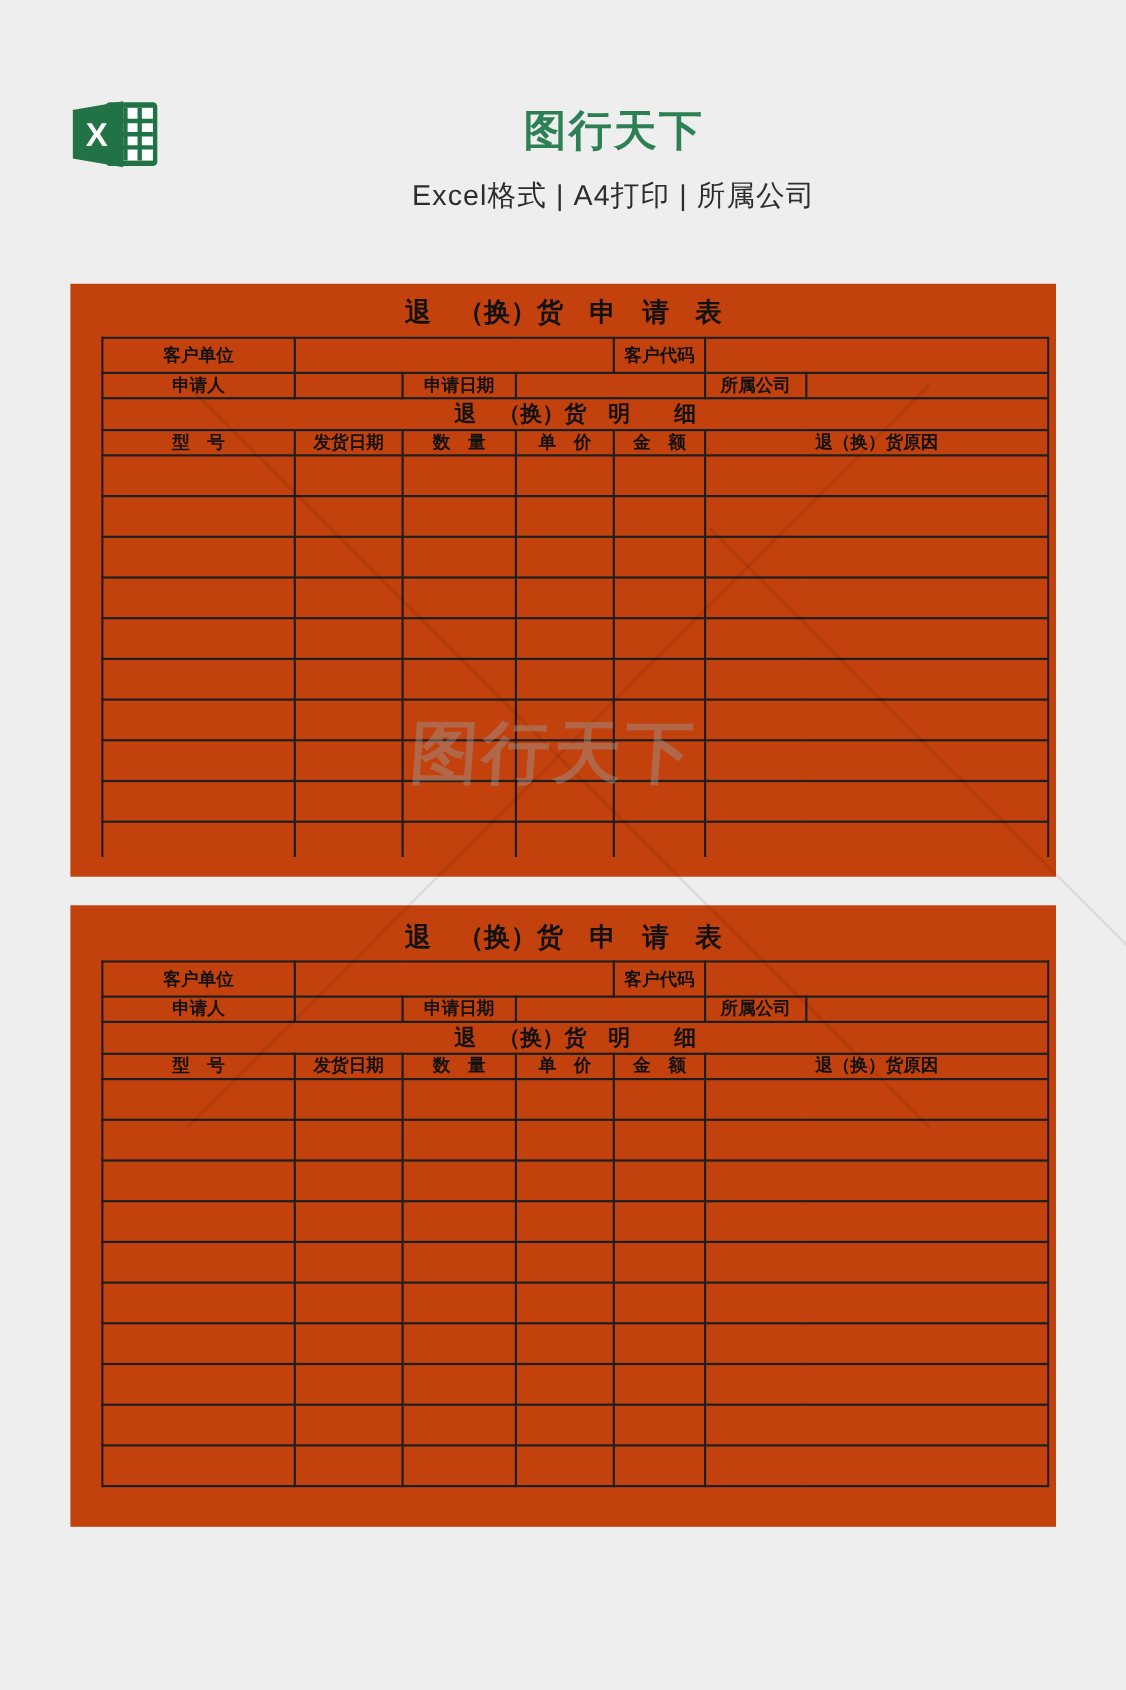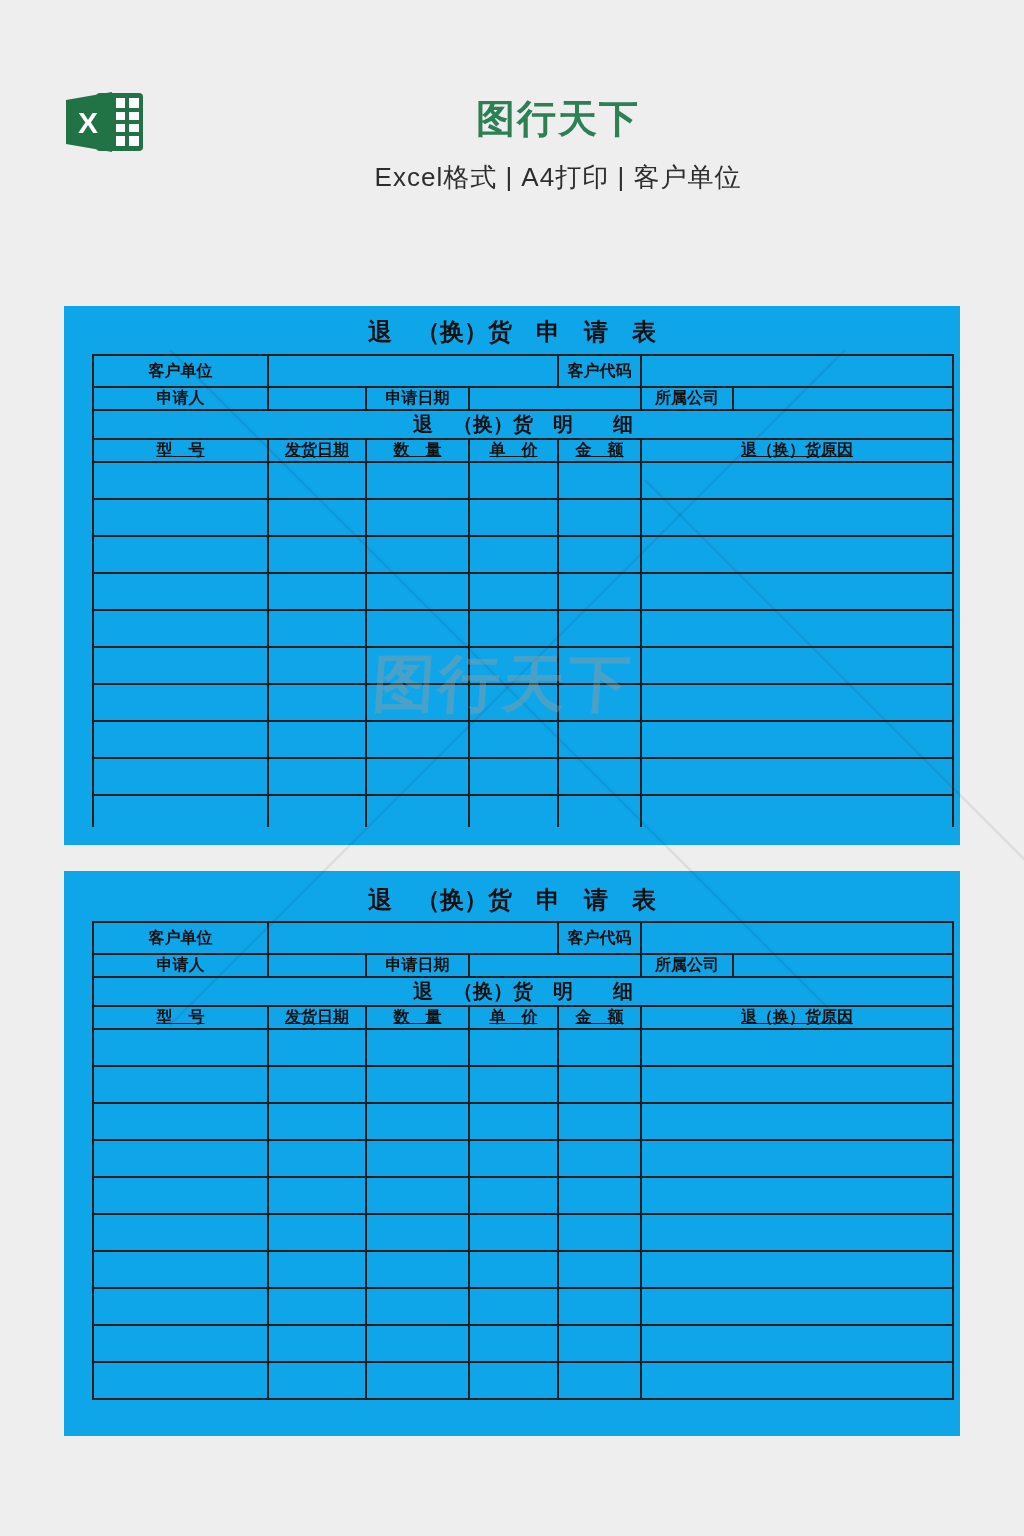--- a/index.html
+++ b/index.html
@@ -13,57 +13,57 @@
   .xl-icon{position:absolute;left:66px;top:90px;width:80px;height:64px;}
 
   
   .wm-lines{position:absolute;left:0;top:0;width:1024px;height:1536px;pointer-events:none;z-index:5;}
   .wm-text{position:absolute;left:373px;top:642px;z-index:6;font-size:62px;font-weight:bold;
            font-family:"DejaVu Serif","Liberation Serif",serif;
            color:#9d9d9d;opacity:0.42;letter-spacing:3px;pointer-events:none;
            transform:skewX(-4deg);}
 
   
-  .panel{position:absolute;left:64px;width:896px;background:#0ea5e9;z-index:2;margin-top:48px;}
+  .panel{position:absolute;left:64px;width:896px;background:#c2410c;z-index:2;}
   #panel1{top:258px;height:539px;}
   #panel2{top:823px;height:565px;}
   .sheet-title{display:flex;align-items:center;justify-content:center;
                font-family:"Liberation Serif","DejaVu Serif",serif;
                font-weight:bold;font-size:24px;color:#111;}
   #panel1 .sheet-title{height:48px;padding-top:2px;}
   #panel2 .sheet-title{height:50px;padding-top:4px;}
   .twrap{position:absolute;left:28px;width:862px;overflow:hidden;}
   #panel1 .twrap{top:48px;height:473px;}
   #panel2 .twrap{top:50px;height:481px;}
 
   table.form{border-collapse:collapse;table-layout:fixed;width:860px;
              font-family:"Liberation Serif","DejaVu Serif",serif;color:#111;}
   table.form td{border:2px solid #1e1e1e;padding:0;text-align:center;vertical-align:middle;
                 font-weight:bold;font-size:16px;overflow:hidden;white-space:nowrap;}
   tr.r1{height:32px;} tr.r2{height:16px;border-radius:10px;}
-  tr.r3{height:29px;} tr.rh{height:16px;text-decoration:underline;} tr.rd{height:37px;}
+  tr.r3{height:29px;} tr.rh{height:16px;} tr.rd{height:37px;}
   tr.r3 td{font-size:20px;}
   tr.rh td{font-size:16px;}
 </style>
 </head>
 <body>
 
 <div id="page">
 
   <svg class="xl-icon" viewBox="0 0 80 64" xmlns="http://www.w3.org/2000/svg">
     <rect x="30" y="3" width="47" height="58" rx="4" fill="#217346"></rect>
     <rect x="35" y="8" width="38" height="48" fill="#ffffff"></rect>
     <path d="M35 20 h38 M35 32 h38 M35 44 h38 M48 8 v48 M61 8 v48" stroke="#217346" stroke-width="4" fill="none"></path>
     <polygon points="0,10 46,2 46,62 0,54" fill="#217346"></polygon>
     <text x="22" y="43" text-anchor="middle" font-size="30" font-weight="bold" fill="#ffffff" font-family="Liberation Sans, sans-serif">X</text>
   </svg>
 
   <div class="header">
     <div class="page-title" style="color: rgb(45, 128, 84);">图行天下</div>
-    <div class="page-subtitle">Excel格式 | A4打印 | 客户单位</div>
+    <div class="page-subtitle">Excel格式 | A4打印 | 所属公司</div>
   </div>
 
   <svg class="wm-lines" xmlns="http://www.w3.org/2000/svg">
     <line x1="170" y1="350" x2="845" y2="1025" stroke="#000000" stroke-opacity="0.07" stroke-width="2.5"></line>
     <line x1="845" y1="350" x2="170" y2="1025" stroke="#000000" stroke-opacity="0.07" stroke-width="2.5"></line>
     <line x1="645" y1="480" x2="1200" y2="1035" stroke="#000000" stroke-opacity="0.07" stroke-width="2.5"></line>
   </svg>
 
   <div class="panel" id="panel1">
     <div class="sheet-title">退　（换）货　申　请　表</div>

